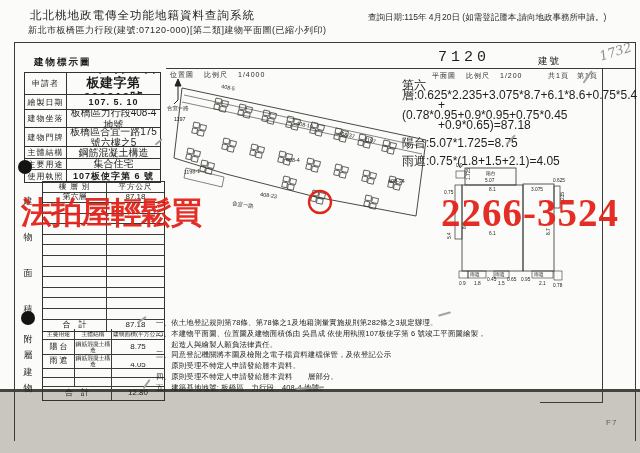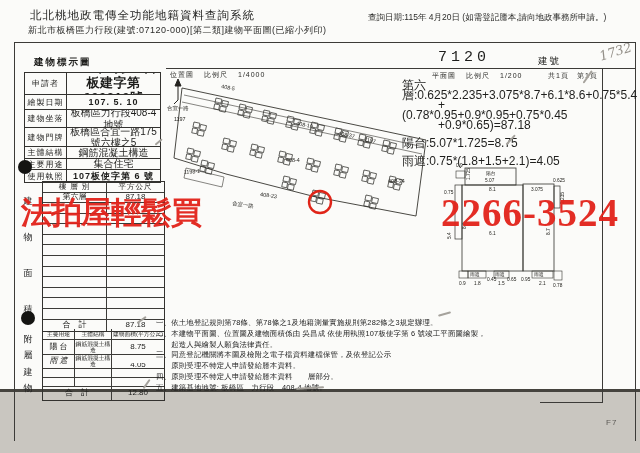--- a/index.html
+++ b/index.html
@@ -185,21 +185,21 @@
         <div class="fcell small" style="width: 32px;">主要用途</div>
         <div class="fcell small" style="width: 37px;">主體結構</div>
         <div class="fcell small" style="flex: 1 1 0%;">建物面積(平方公尺)</div>
       </div>
       <div class="frow" style="height: 14.5px;">
         <div class="fcell " style="width: 32px;">陽 台</div>
         <div class="fcell small" style="width: 37px;">鋼筋混凝土構造</div>
         <div class="fcell " style="flex: 1 1 0%;">8.75</div>
       </div>
       <div class="frow" style="height: 14.5px;">
-        <div class="fcell " style="width: 32px; font-style: italic;">雨 遮</div>
+        <div class="fcell " style="width: 32px;">雨 遮</div>
         <div class="fcell small" style="width: 37px;">鋼筋混凝土構造</div>
         <div class="fcell " style="flex: 1 1 0%; margin-top: 8px;">4.05</div>
       </div>
       <div class="frow" style="height: 9px;">
         <div class="fcell " style="width: 32px;"></div>
         <div class="fcell " style="width: 37px;"></div>
         <div class="fcell " style="flex: 1 1 0%;"></div>
       </div>
       <div class="frow" style="height: 9px;">
         <div class="fcell " style="width: 32px;"></div>

